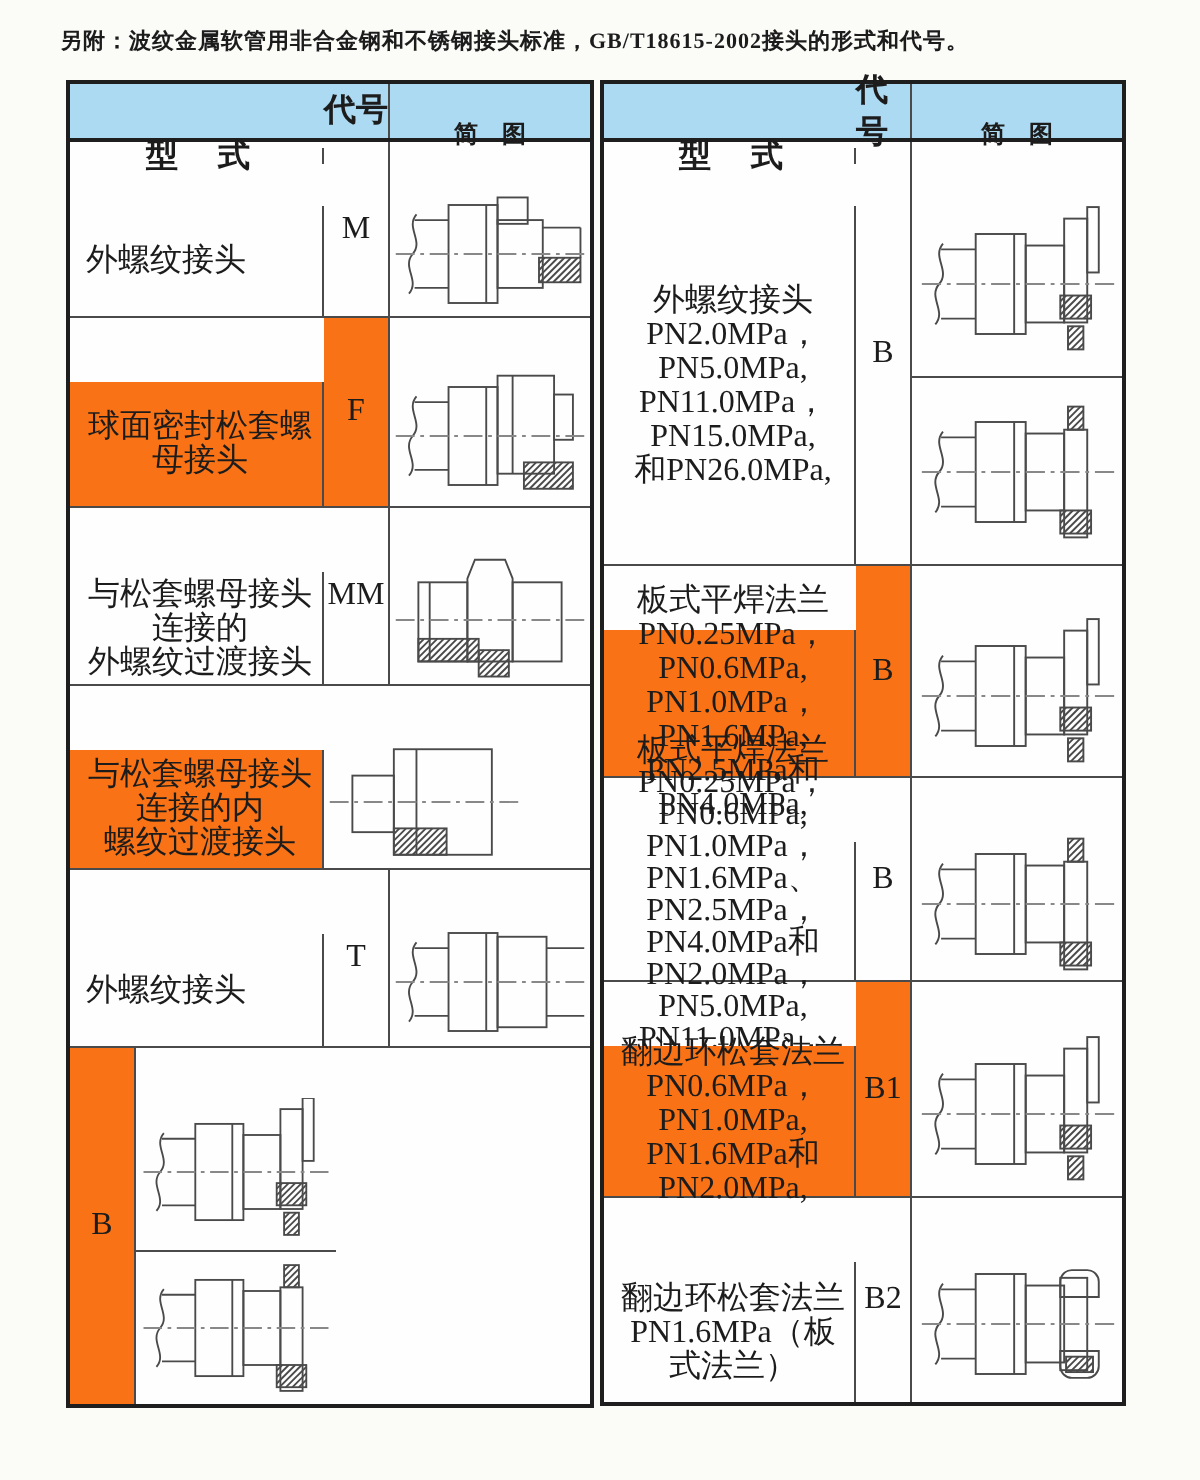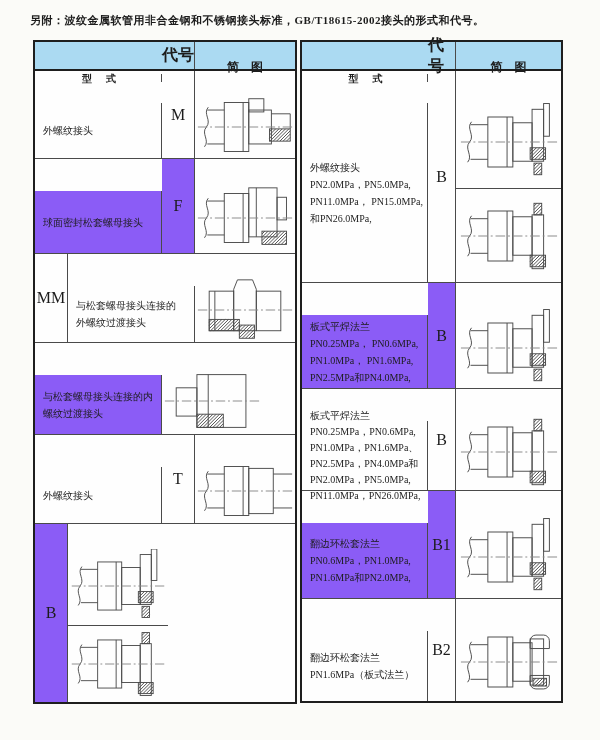--- a/index.html
+++ b/index.html
@@ -22,29 +22,29 @@
   .c{box-sizing:border-box;display:flex;align-items:center;}
   .c-type,.c-code{border-right:1px solid #4a4a4a;}
   .thead .c{justify-content:center;}
   .thead .c-type{letter-spacing:2px;}
   .tbl-left .c-type{width:127px;}
   .tbl-left .c-code{width:33px;}
   .tbl-left .c-diag{width:100px;}
   .tbl-right .c-type{width:126px;}
   .tbl-right .c-code{width:28px;}
   .tbl-right .c-diag{width:105px;}
-  .c-type{padding:4px 4px 4px 8px;font-size:10px;line-height:17px;margin-top:32px;}
-  .c-type span{white-space:pre-line;}
+  .c-type{padding:4px 4px 4px 8px;font-size:16px;line-height:17px;margin-top:32px;}
+  .c-type span{white-space:pre-line;text-align:center;}
   .dense .c-type{line-height:16px;}
   .c-code{justify-content:center;font-size:16px;}
   .c-diag{justify-content:center;margin-top:24px;}
   .c-diag.split{flex-direction:column;padding:0;align-items:stretch;}
   .c-diag.split .sub{flex:1;display:flex;align-items:center;justify-content:center;}
   .c-diag.split .sub:first-child{border-bottom:1px solid #4a4a4a;}
-  .hl{background:#8b5cf6;}
+  .hl{background:#f97316;}
   svg.diag{display:block;}
   svg.diag *{stroke:#4a4a4a;fill:none;stroke-width:1;}
 </style>
 </head>
 <body>
 
 <div class="title">另附：波纹金属软管用非合金钢和不锈钢接头标准，GB/T18615-2002接头的形式和代号。</div>
 
 <div class="tables">
 
@@ -117,26 +117,26 @@
             <line x1="83.5" y1="68" x2="96" y2="55.5"></line>
             <line x1="87" y1="68" x2="96" y2="59"></line>
             <line x1="90.5" y1="68" x2="96" y2="62.5"></line>
             <line x1="94" y1="68" x2="96" y2="66"></line>
             <line x1="2" y1="40" x2="102" y2="40" stroke-dasharray="10 3 2 3" style="stroke: rgb(136, 136, 136);"></line>
           </svg>
       </div>
     </div>
 
     <div class="trow" style="height:88px">
-      <div class="c c-code">
-          <span>MM</span>
-        </div>
       <div class="c c-type">
           <span>与松套螺母接头连接的
 外螺纹过渡接头</span>
+        </div>
+      <div class="c c-code">
+          <span>MM</span>
         </div>
       <div class="c c-diag">
         <svg class="diag" viewBox="0 0 104 80" width="98" height="76">
             <rect x="14" y="20" width="26" height="42"></rect>
             <line x1="20" y1="20" x2="20" y2="62"></line>
             <path d="M40,18 L44,8 L60,8 L64,18 L64,62 L40,62 Z"></path>
             <rect x="64" y="20" width="26" height="42"></rect>
             <rect x="14" y="50" width="32" height="12"></rect>
             <line x1="14" y1="53" x2="17" y2="50"></line>
             <line x1="14" y1="56.5" x2="20.5" y2="50"></line>

